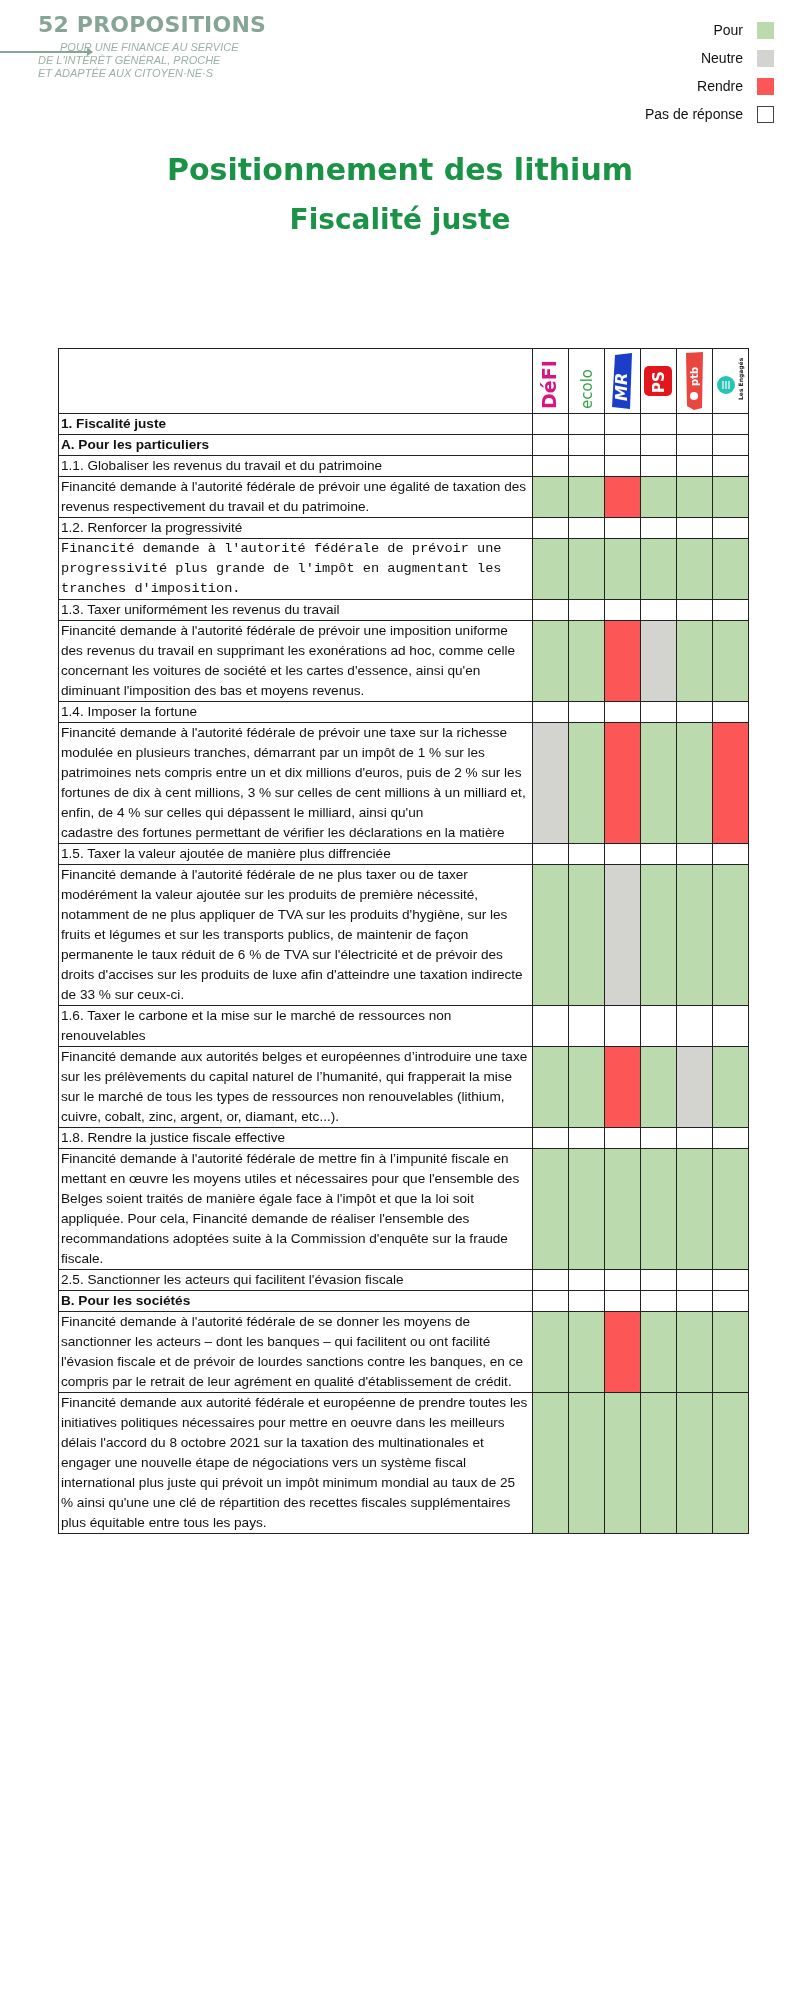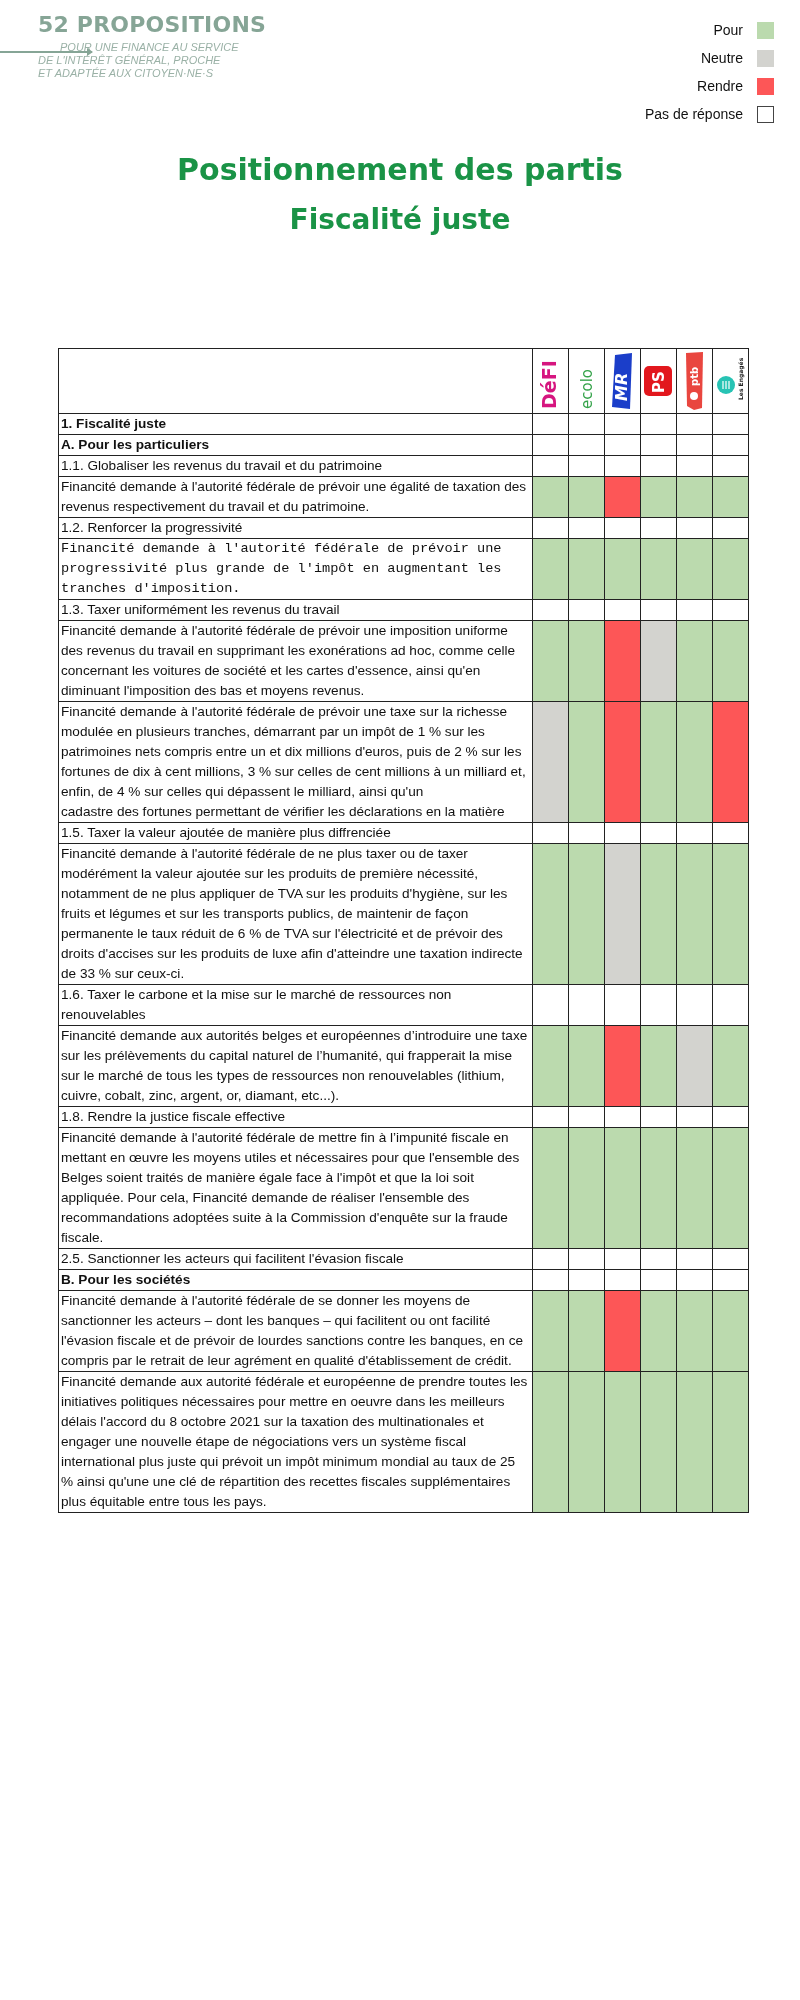--- a/index.html
+++ b/index.html
@@ -56,21 +56,21 @@
     <span class="legend-label">Rendre</span>
     <span class="legend-swatch" style="background:#fd5657"></span>
   </div>
   <div class="legend-row">
     <span class="legend-label">Pas de réponse</span>
     <span class="legend-swatch" style="background:#fff;border:1.5px solid #444"></span>
   </div>
 </div>
 
 <div class="titles">
-  <div class="t1">Positionnement des partis</div>
+  <div class="t1">Positionnement des lithium</div>
   <div class="t3">Fiscalité juste</div>
 </div>
 
 <table class="grid">
   <tbody id="tbody">
     <tr class="head">
       <td class="txt"></td>
       <td class="cell">
         <div class="logo">
           <svg width="28" height="60">
@@ -188,20 +188,29 @@
       <tr>
         <td class="txt" style="white-space: pre-line;">Financité demande à l'autorité fédérale de prévoir une imposition uniforme des revenus du travail en supprimant les exonérations ad hoc, comme celle concernant les voitures de société et les cartes d'essence, ainsi qu'en diminuant l'imposition des bas et moyens revenus.</td>
         <td class="cell" style="background: rgb(187, 218, 174);"></td>
         <td class="cell" style="background: rgb(187, 218, 174);"></td>
         <td class="cell" style="background: rgb(253, 86, 87);"></td>
         <td class="cell" style="background: rgb(211, 211, 207);"></td>
         <td class="cell" style="background: rgb(187, 218, 174);"></td>
         <td class="cell" style="background: rgb(187, 218, 174);"></td>
       </tr>
       <tr>
+        <td class="txt" style="white-space: pre-line;">1.4. Imposer la fortune</td>
+        <td class="cell" style="background: rgb(255, 255, 255);"></td>
+        <td class="cell" style="background: rgb(255, 255, 255);"></td>
+        <td class="cell" style="background: rgb(255, 255, 255);"></td>
+        <td class="cell" style="background: rgb(255, 255, 255);"></td>
+        <td class="cell" style="background: rgb(255, 255, 255);"></td>
+        <td class="cell" style="background: rgb(255, 255, 255);"></td>
+      </tr>
+      <tr>
         <td class="txt" style="white-space: pre-line;">Financité demande à l'autorité fédérale de prévoir une taxe sur la richesse modulée en plusieurs tranches, démarrant par un impôt de 1 % sur les patrimoines nets compris entre un et dix millions d'euros, puis de 2 % sur les fortunes de dix à cent millions, 3 % sur celles de cent millions à un milliard et, enfin, de 4 % sur celles qui dépassent le milliard, ainsi qu'un
 cadastre des fortunes permettant de vérifier les déclarations en la matière</td>
         <td class="cell" style="background: rgb(211, 211, 207);"></td>
         <td class="cell" style="background: rgb(187, 218, 174);"></td>
         <td class="cell" style="background: rgb(253, 86, 87);"></td>
         <td class="cell" style="background: rgb(187, 218, 174);"></td>
         <td class="cell" style="background: rgb(187, 218, 174);"></td>
         <td class="cell" style="background: rgb(253, 86, 87);"></td>
       </tr>
       <tr>

